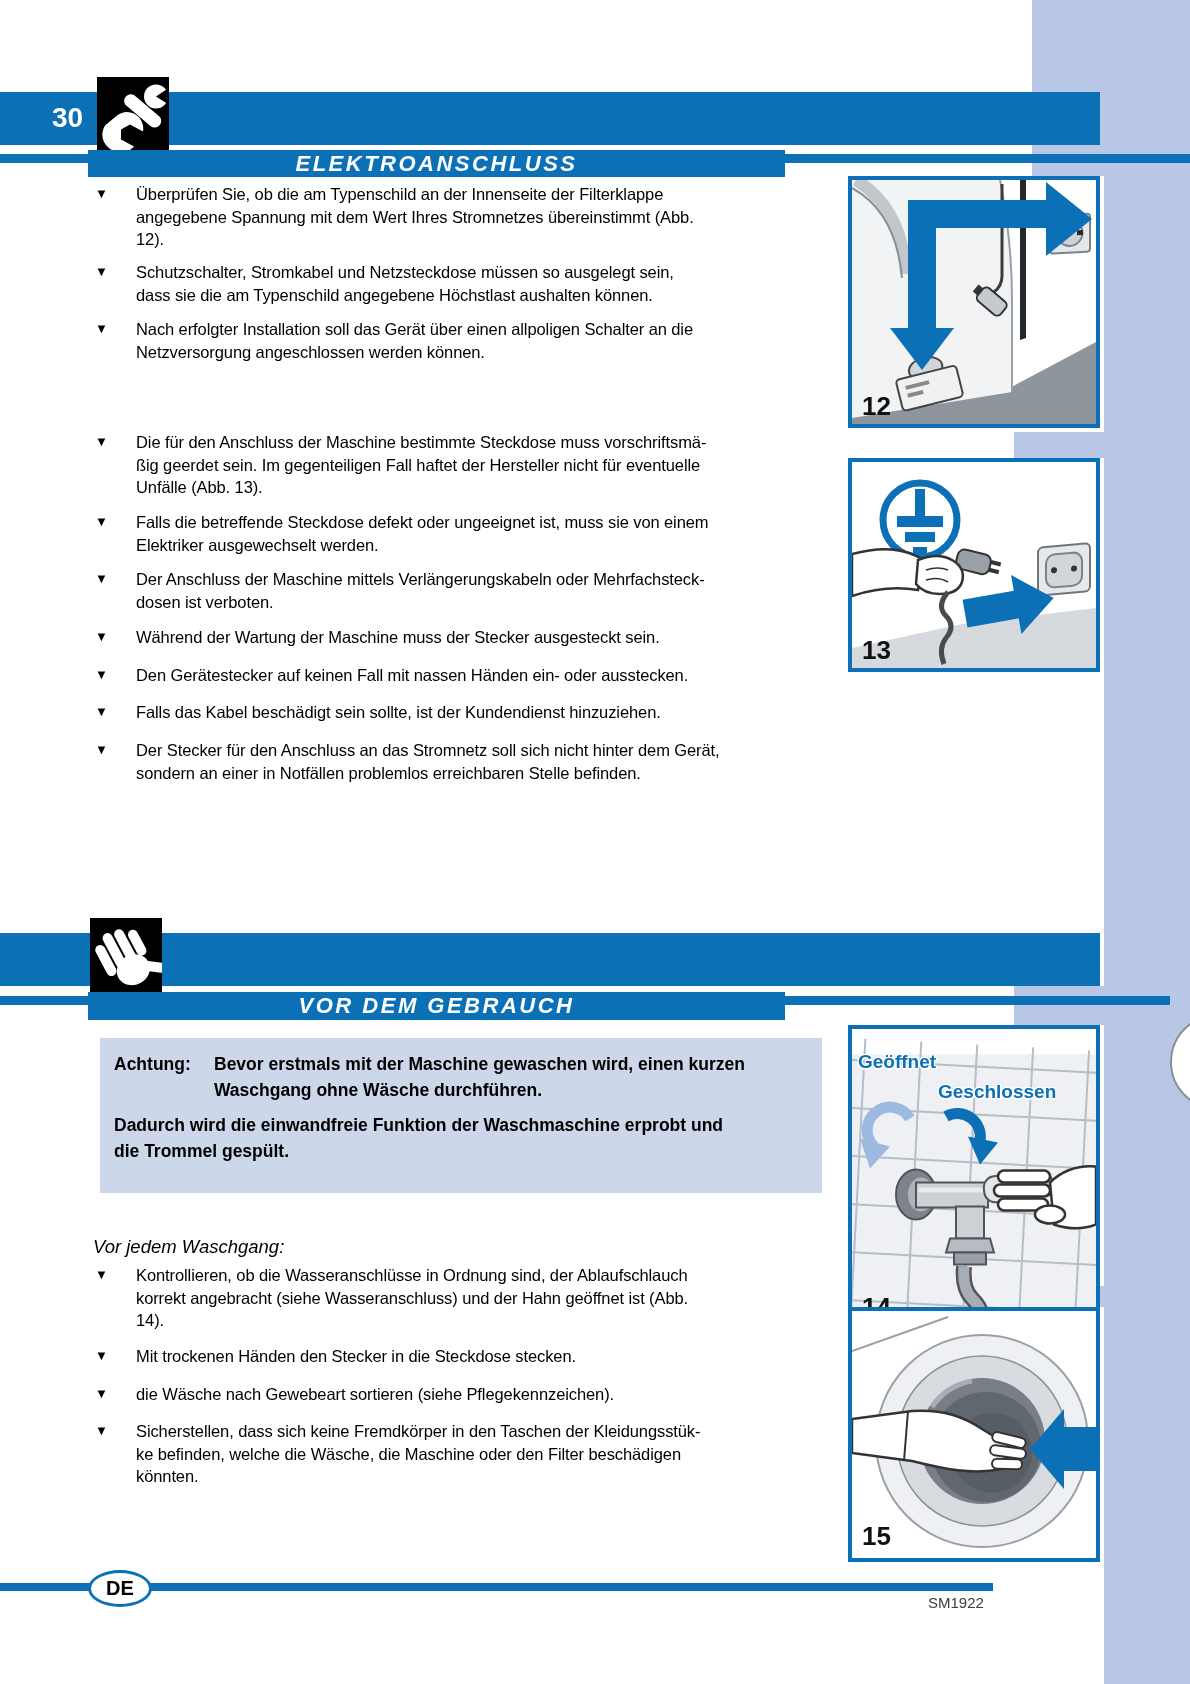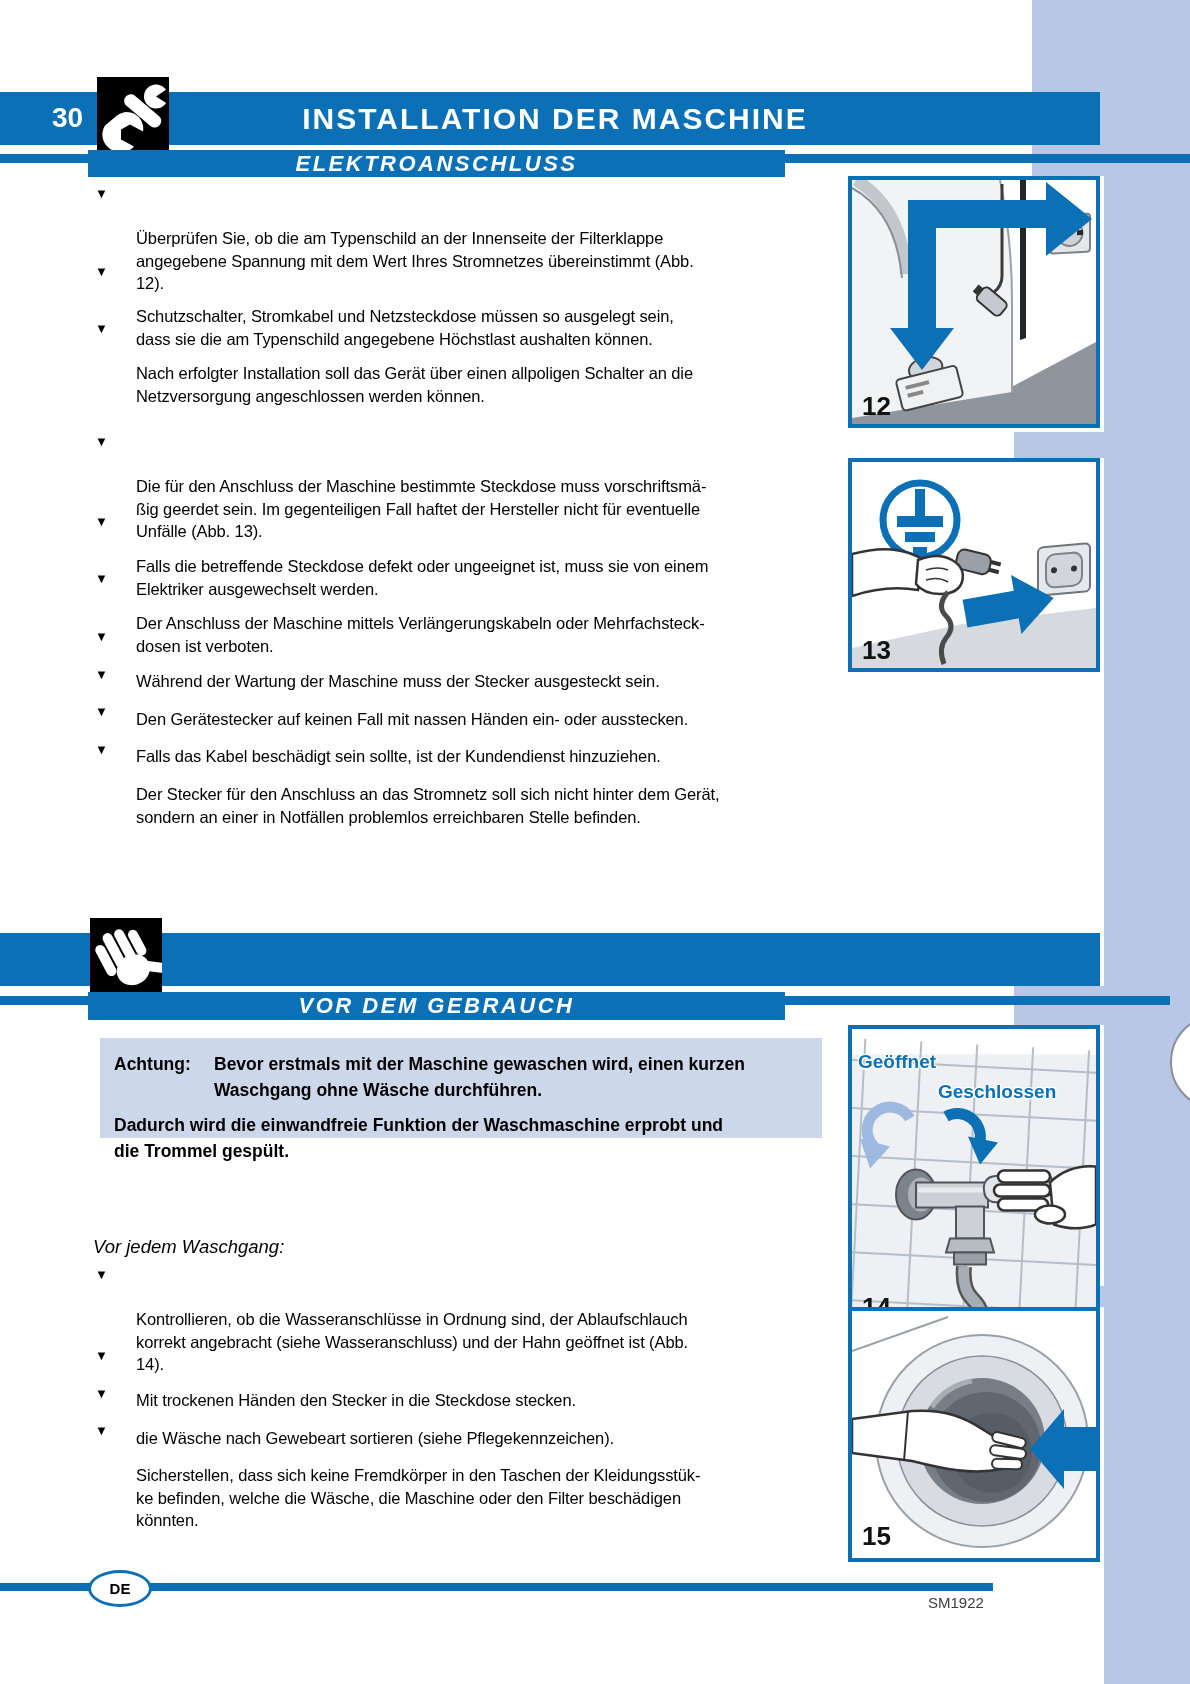--- a/index.html
+++ b/index.html
@@ -17,24 +17,24 @@
                letter-spacing:2.5px; font-size:22px;font-style:italic; }
   .page-num { position:absolute; color:#fff; font-weight:bold; font-size:28px; }
 
   .icon-box { position:absolute; background:#000; }
   .icon-box svg { display:block; width:100%; height:100%; }
 
   
   .bullet { position:absolute; left:95px; display:flex; }
   .bullet .m { width:41px; flex:none; font-size:13px; color:#000; padding-top:3px; }
   .bullet .t { font-size:16.5px; line-height:22.6px; color:#000; white-space:pre;
-               letter-spacing:-0.1px;margin-top:44px; }
-
-  
-  #notice { position:absolute; left:100px; top:1038px; width:722px; height:100px;
+               letter-spacing:-0.1px; }
+
+  
+  #notice { position:absolute; left:100px; top:1038px; width:722px; height:155px;
             background:#ccd7ea; }
   .notice-row { display:flex; padding:13px 0 0 14px; }
   .notice-label { width:100px; flex:none; font-weight:bold; font-size:17.5px; line-height:26px; }
   .notice-em  { font-weight:bold; font-size:17.5px; line-height:26px; white-space:pre; }
   .notice-para { padding:9px 0 0 14px; font-weight:bold; font-size:17.5px; line-height:26px;
                  white-space:pre; }
 
   .intro { position:absolute; left:93px; top:1236px; font-style:italic; font-size:18.5px; }
 
   
@@ -45,21 +45,21 @@
              color:#111; }
   .fig-label { position:absolute; color:#0c70b6; font-weight:bold; font-size:19px;
                text-shadow:-1px -1px 0 #fff, 1px -1px 0 #fff, -1px 1px 0 #fff,
                            1px 1px 0 #fff, 0 2px 2px #fff; white-space:nowrap; }
 
   
   #footer-line { position:absolute; left:0; top:1583px; width:993px; height:8px;
                  background:#0c70b6; }
   #lang-badge { position:absolute; left:88px; top:1570px; width:58px; height:31px;
                 background:#fff; border:3px solid #0c70b6; border-radius:50%;
-                text-align:center; line-height:31px; font-weight:bold; font-size:15px;
+                text-align:center; line-height:31px; font-weight:bold; font-size:20px;
                 color:#000; z-index:5; }
   #footer-code { position:absolute; left:928px; top:1594px; font-size:15px; color:#3c3c3c; }
 
   #punch-circle { position:absolute; left:1170px; top:1014px; width:92px; height:92px;
                   border-radius:50%; background:#fff; border:2px solid #8a9099; }
 </style>
 </head>
 <body>
 
 <div id="page">
@@ -67,21 +67,20 @@
   <div class="band" style="left:1104px; top:0; width:86px; height:1684px;"></div>
   <div class="band" style="left:1032px; top:0; width:158px; height:176px;"></div>
   <div class="band" style="left:1014px; top:432px; width:176px; height:26px;"></div>
   <div class="band" style="left:1014px; top:986px; width:176px; height:39px;"></div>
   <div class="band" style="left:1014px; top:1286px; width:176px; height:21px;"></div>
   <div id="punch-circle"></div>
 
   <div class="hbar" style="left:0; top:154px; width:1190px; height:9px;"></div>
   <div class="hbar" style="left:0; top:92px; width:1100px; height:53px;"></div>
   <div class="page-num" style="left:52px; top:102px;">30</div>
-  <div class="bar-title" style="left:170px; top:92px; width:770px; line-height:53px;">INSTALLATION DER MASCHINE</div>
   <div class="icon-box" style="left:97px; top:77px; width:72px; height:73px;">
     <svg viewBox="0 0 72 72">
       <g fill="#fff">
         <rect x="24" y="27" width="44" height="13" rx="6" transform="rotate(40 46 33)"></rect>
         <path d="M8 48 a17 17 0 0 0 12 26 a17 17 0 0 0 17 -5 l-13 -7 0 -10 9 -5 13 7 a17 17 0 0 0 -9 -18 a17 17 0 0 0 -17 2 z"></path>
         <circle cx="59" cy="19" r="12"></circle>
         <polygon points="59,19 74,9 70,26" fill="#000"></polygon>
       </g>
     </svg>
   </div>

